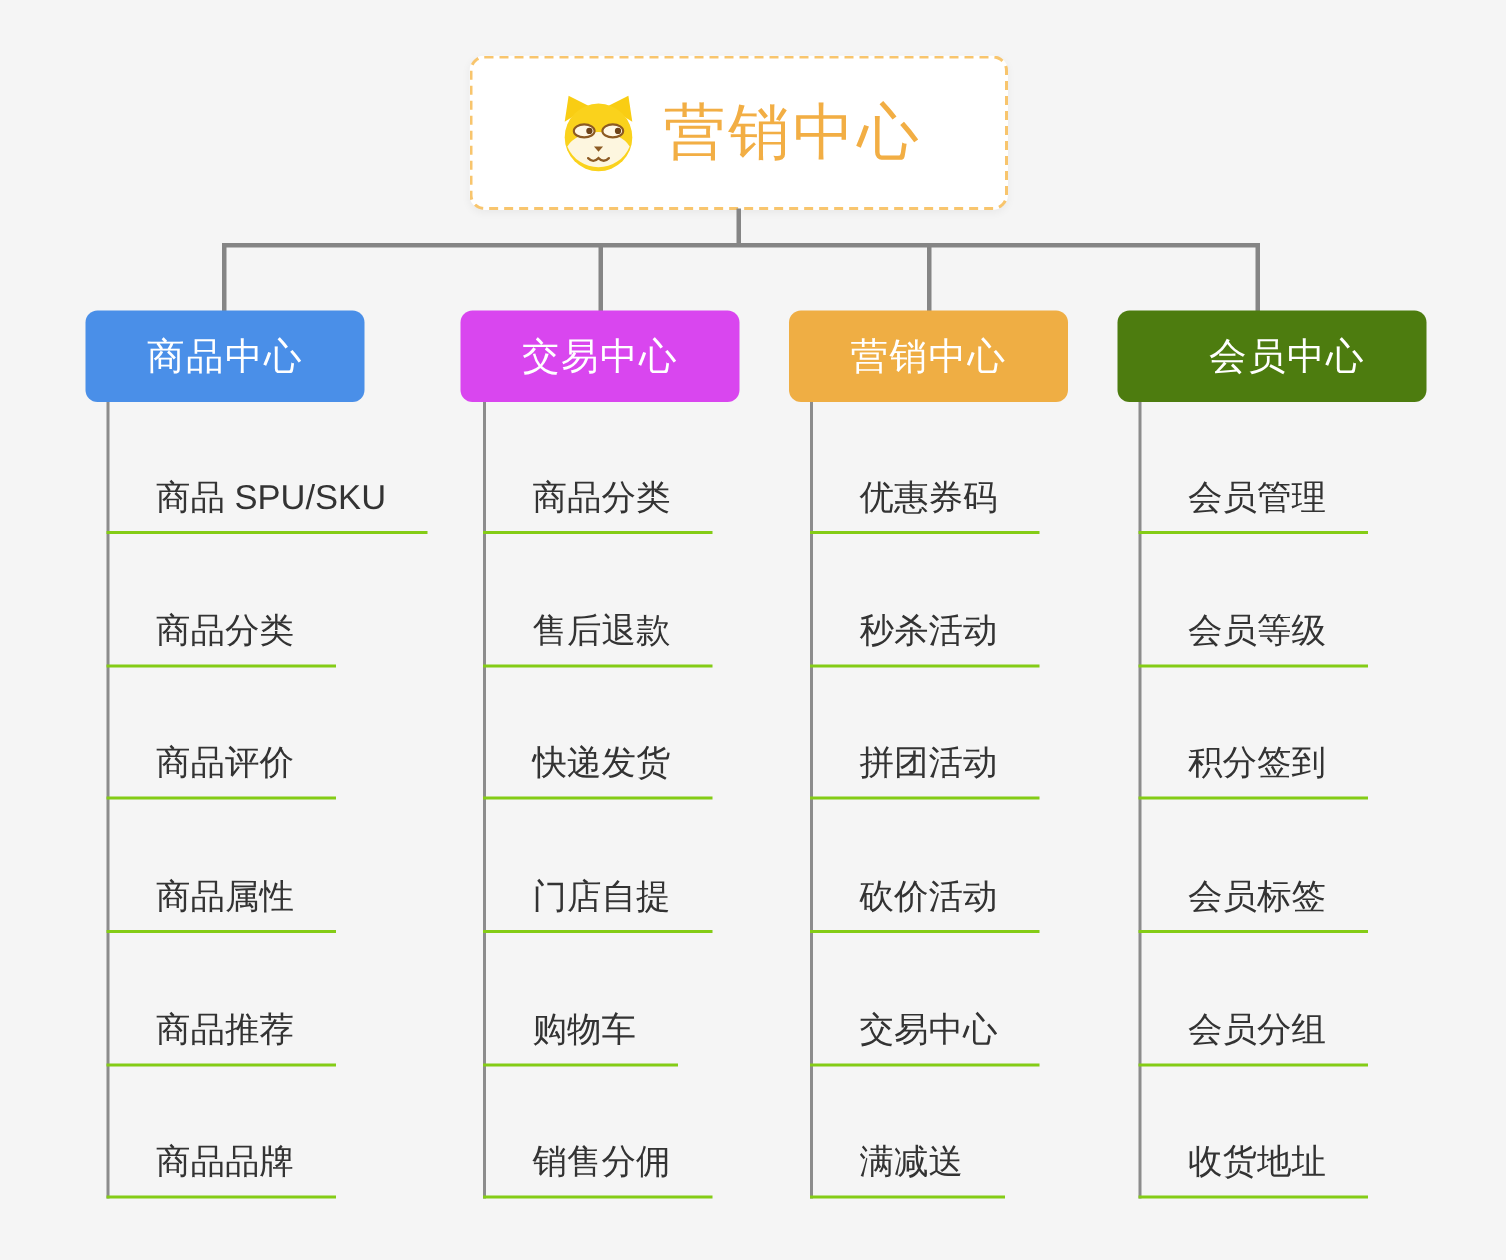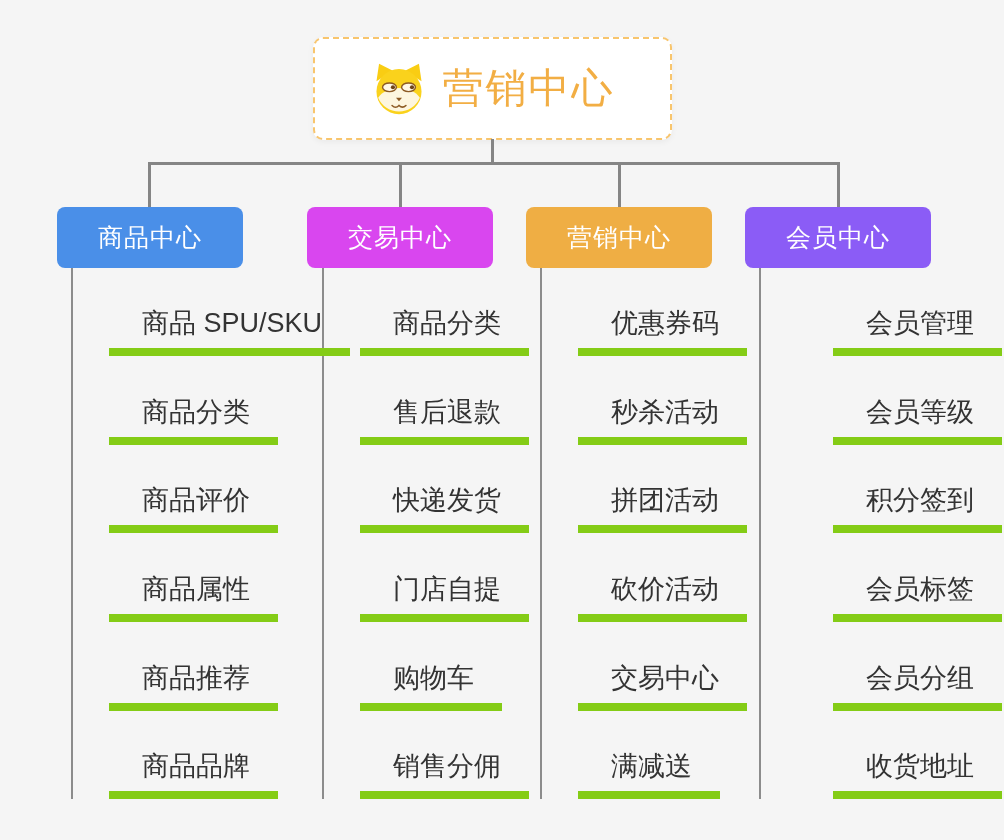--- a/index.html
+++ b/index.html
@@ -55,29 +55,28 @@
   .branch-box.b0{left:57px;}
   .branch-box.b1{left:307px;}
   .branch-box.b2{left:526px;}
   .branch-box.b3{left:745px;}
 
   
   .leaf{
     position:absolute;height:42px;box-sizing:border-box;
     display:flex;align-items:flex-end;
     padding:0 28px 7px 33px;
-    border-bottom:8px solid #84cc16;
-    font-size:27px;color:#333333;
+    border-bottom:2px solid #84cc16;
+    font-size:23px;color:#333333;
     white-space:nowrap;
-    margin-left:38px;
   }
   .leaf.c0{left:71px;}
   .leaf.c1{left:322px;}
   .leaf.c2{left:540px;}
-  .leaf.c3{left:795px;}
+  .leaf.c3{left:759px;}
   .leaf.r0{top:314px;}
   .leaf.r1{top:403px;}
   .leaf.r2{top:491px;}
   .leaf.r3{top:580px;}
   .leaf.r4{top:669px;}
   .leaf.r5{top:757px;}
 </style>
 </head>
 <body>
 
@@ -108,21 +107,21 @@
   <div class="connector drop d2"></div>
   <div class="connector drop d3"></div>
   <div class="vtrunk t0"></div>
   <div class="vtrunk t1"></div>
   <div class="vtrunk t2"></div>
   <div class="vtrunk t3"></div>
 
   <div class="branch-box b0" style="background-color: rgb(74, 143, 232);">商品中心</div>
   <div class="branch-box b1" style="background-color: #d946ef;">交易中心</div>
   <div class="branch-box b2" style="background-color: rgb(239, 174, 68);">营销中心</div>
-  <div class="branch-box b3" style="background-color: #8b5cf6;">会员中心</div>
+  <div class="branch-box b3" style="background-color: #4d7c0f; padding-left: 20px;">会员中心</div>
 
   <div class="leaf c0 r0">商品 SPU/SKU</div>
   <div class="leaf c0 r1">商品分类</div>
   <div class="leaf c0 r2">商品评价</div>
   <div class="leaf c0 r3">商品属性</div>
   <div class="leaf c0 r4">商品推荐</div>
   <div class="leaf c0 r5">商品品牌</div>
 
   <div class="leaf c1 r0">商品分类</div>
   <div class="leaf c1 r1">售后退款</div>

